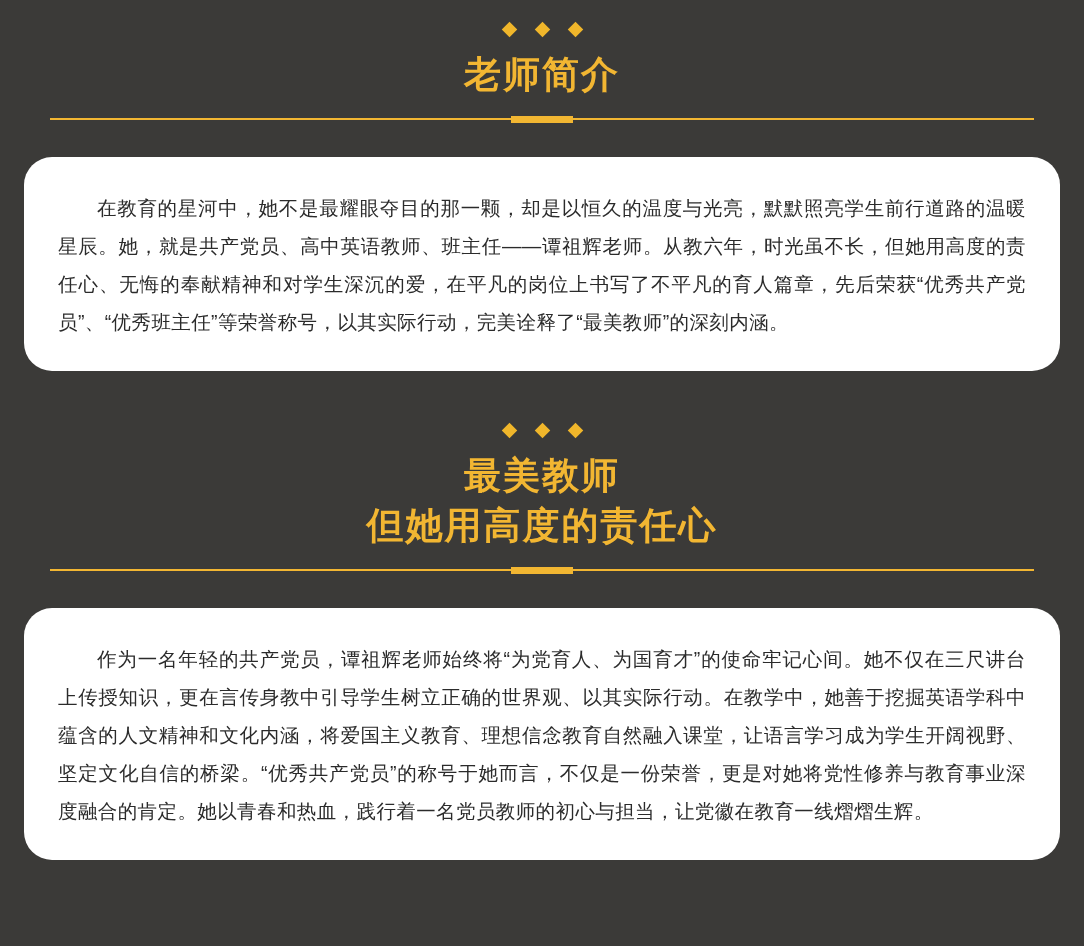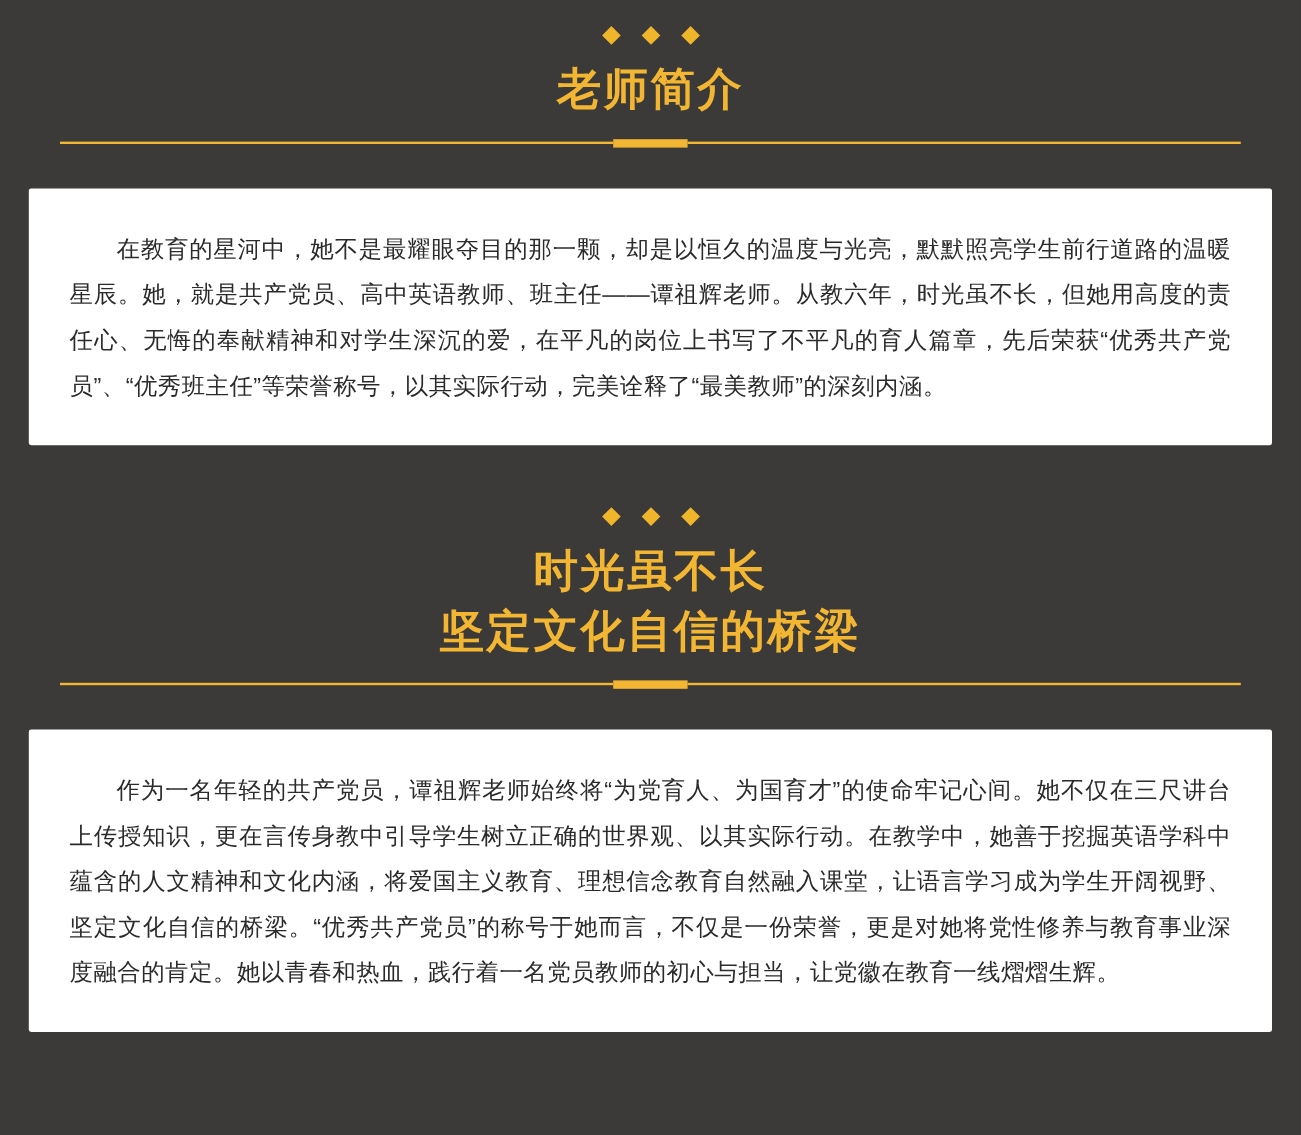--- a/index.html
+++ b/index.html
@@ -62,21 +62,21 @@
   .rule-center {
     width: 62px;
     height: 7px;
     background: #f2b632;
     margin: 0 0px;
   }
   
   .card {
     background: #ffffff;
     color: #2a2a2a;
-    border-radius: 2px;
+    border-radius: 28px;
     margin: 34px 24px 0 24px;
     padding: 32px 34px 30px 34px;
     box-sizing: border-box;
   }
   .card p {
     margin: 0;
     font-size: 19.5px;
     line-height: 1.95;
     text-align: justify;
     text-indent: 2em;
@@ -109,22 +109,22 @@
   </div>
 
   <div class="spacer-md"></div>
 
   <div class="section-header">
     <div class="diamonds">
       <span class="diamond"></span>
       <span class="diamond"></span>
       <span class="diamond"></span>
     </div>
-    <div class="section-title">时光虽不长</div>
-    <div class="section-title">坚定文化自信的桥梁</div>
+    <div class="section-title">最美教师</div>
+    <div class="section-title">但她用高度的责任心</div>
     <div class="title-line-wrap">
       <span class="rule"></span>
       <span class="rule-center"></span>
       <span class="rule"></span>
     </div>
   </div>
 
   <div class="card">
     <p>作为一名年轻的共产党员，谭祖辉老师始终将“为党育人、为国育才”的使命牢记心间。她不仅在三尺讲台上传授知识，更在言传身教中引导学生树立正确的世界观、以其实际行动。在教学中，她善于挖掘英语学科中蕴含的人文精神和文化内涵，将爱国主义教育、理想信念教育自然融入课堂，让语言学习成为学生开阔视野、坚定文化自信的桥梁。“优秀共产党员”的称号于她而言，不仅是一份荣誉，更是对她将党性修养与教育事业深度融合的肯定。她以青春和热血，践行着一名党员教师的初心与担当，让党徽在教育一线熠熠生辉。</p>
   </div>

